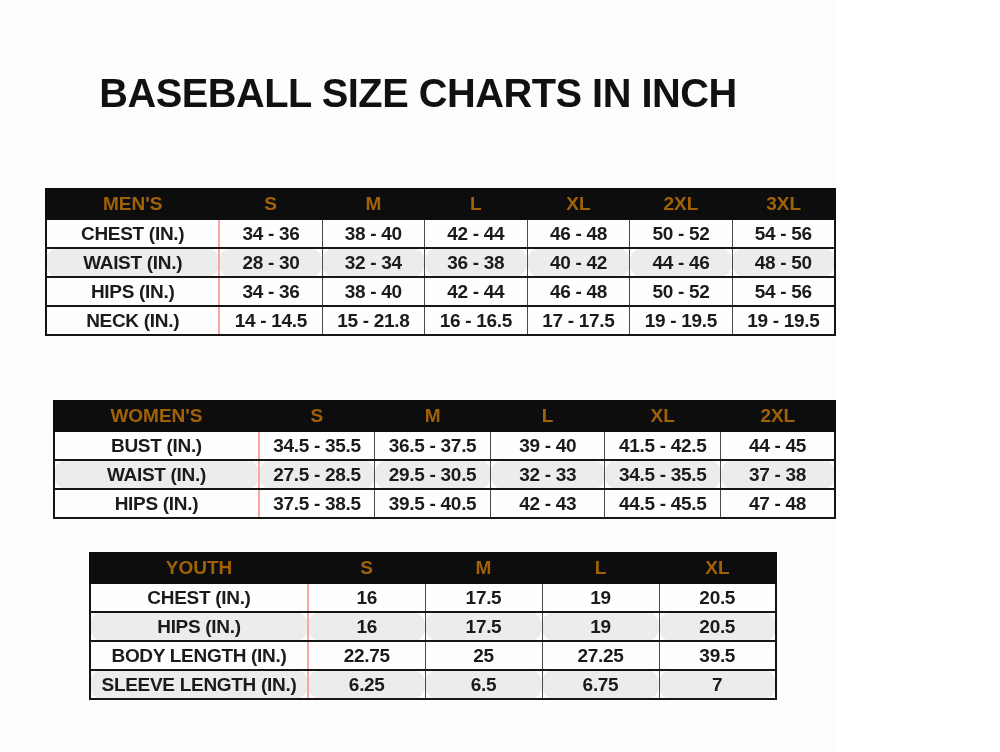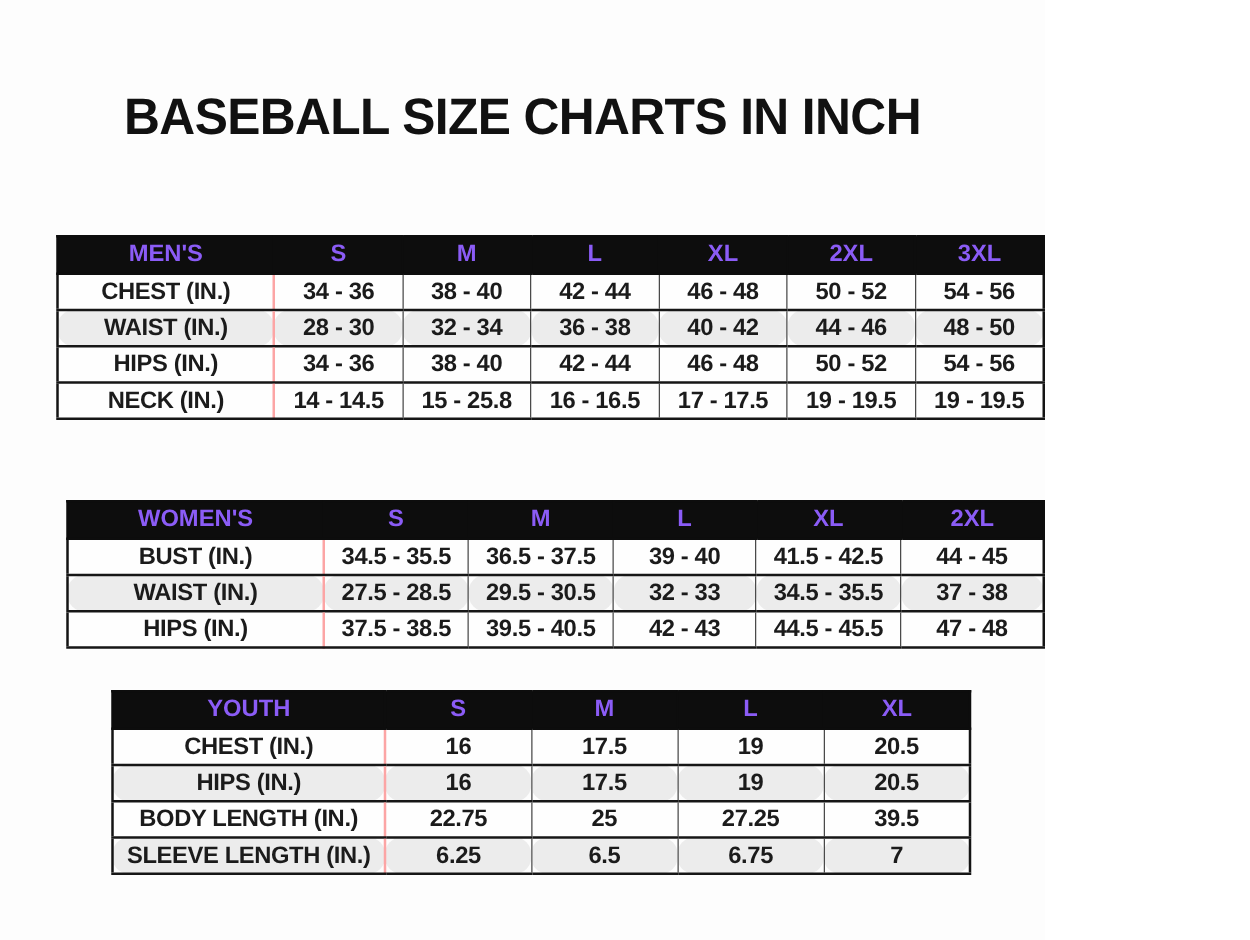--- a/index.html
+++ b/index.html
@@ -37,21 +37,21 @@
     border-collapse: collapse;
     table-layout: fixed;
     border: 2px solid #141414;
   }
   .size-table col.label { width: 210px; }
   .size-table col.data  { width: 117px; }
   .table-wrap.youth .size-table col.label { width: 218px; }
 
   .size-table th {
     background: #0d0d0d;
-    color: #8b5cf6;
+    color: #a16207;
     font-size: 19px;
     font-weight: 700;
     height: 28px;
     padding: 0 2px;
     text-align: center;
     border: 2px solid #0d0d0d;
     letter-spacing: 0px;
   }
   .size-table td {
     height: 27px;
@@ -129,21 +129,21 @@
             <td class="value-cell">34 - 36</td>
             <td class="value-cell">38 - 40</td>
             <td class="value-cell">42 - 44</td>
             <td class="value-cell">46 - 48</td>
             <td class="value-cell">50 - 52</td>
             <td class="value-cell">54 - 56</td>
           </tr>
           <tr>
             <td class="row-label">NECK (IN.)</td>
             <td class="value-cell">14 - 14.5</td>
-            <td class="value-cell">15 - 25.8</td>
+            <td class="value-cell">15 - 21.8</td>
             <td class="value-cell">16 - 16.5</td>
             <td class="value-cell">17 - 17.5</td>
             <td class="value-cell">19 - 19.5</td>
             <td class="value-cell">19 - 19.5</td>
           </tr>
         </tbody>
       </table>
     </div>
 
   <div class="table-wrap womens">

